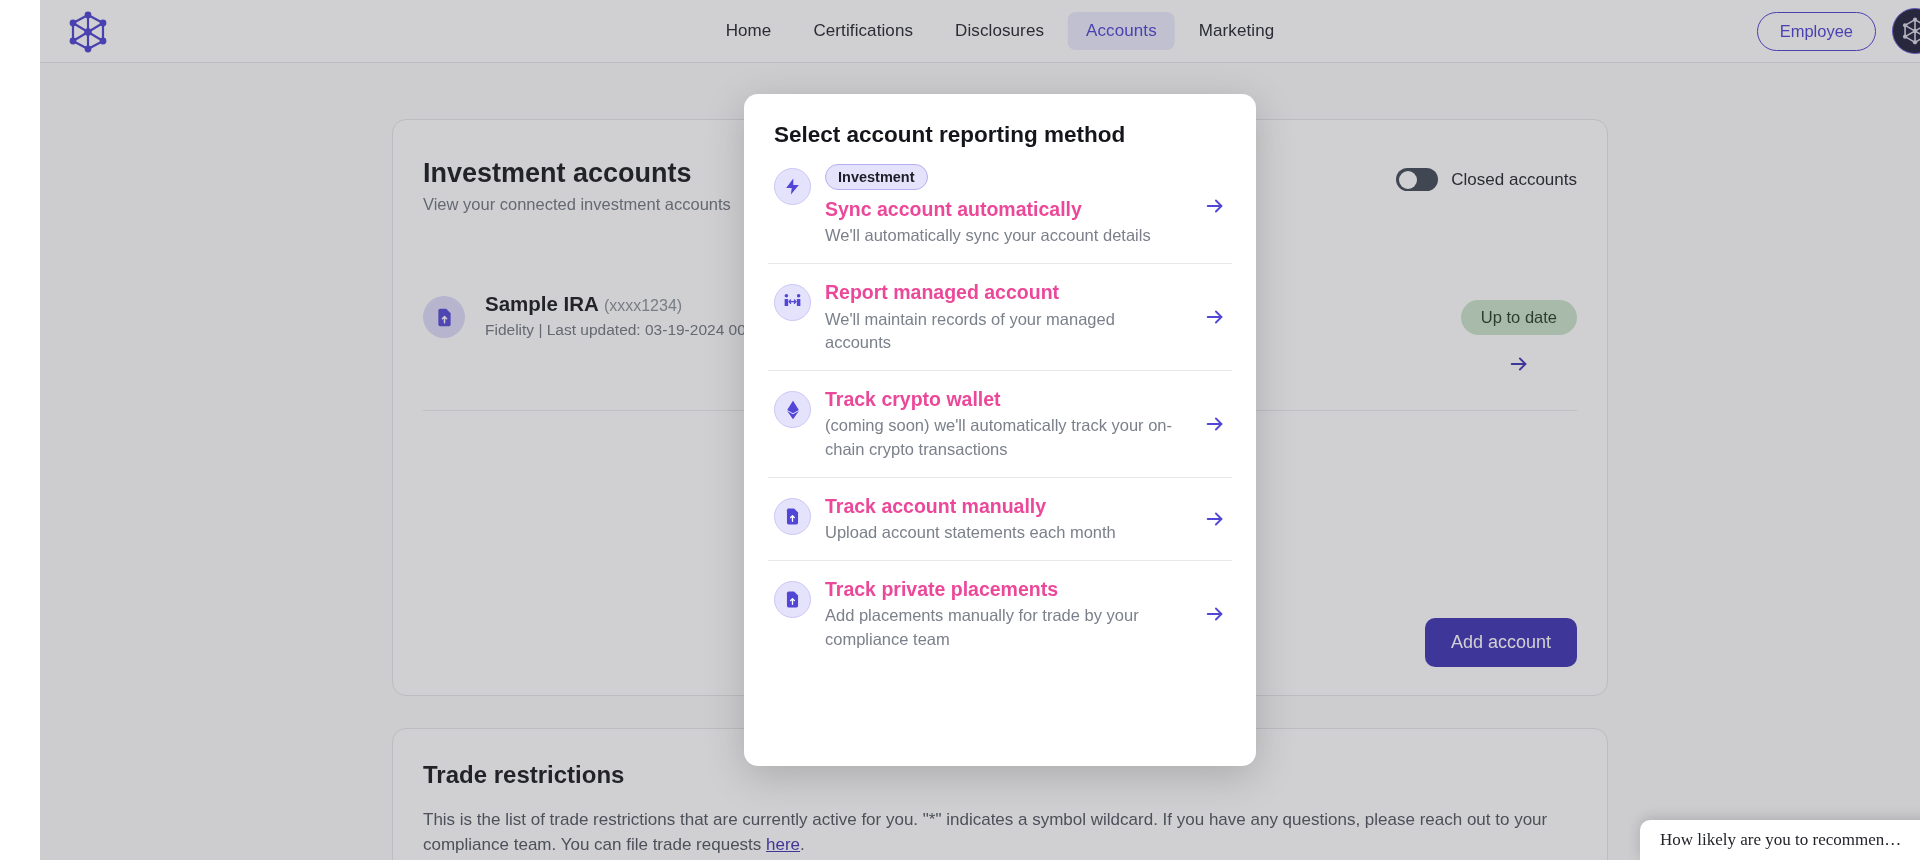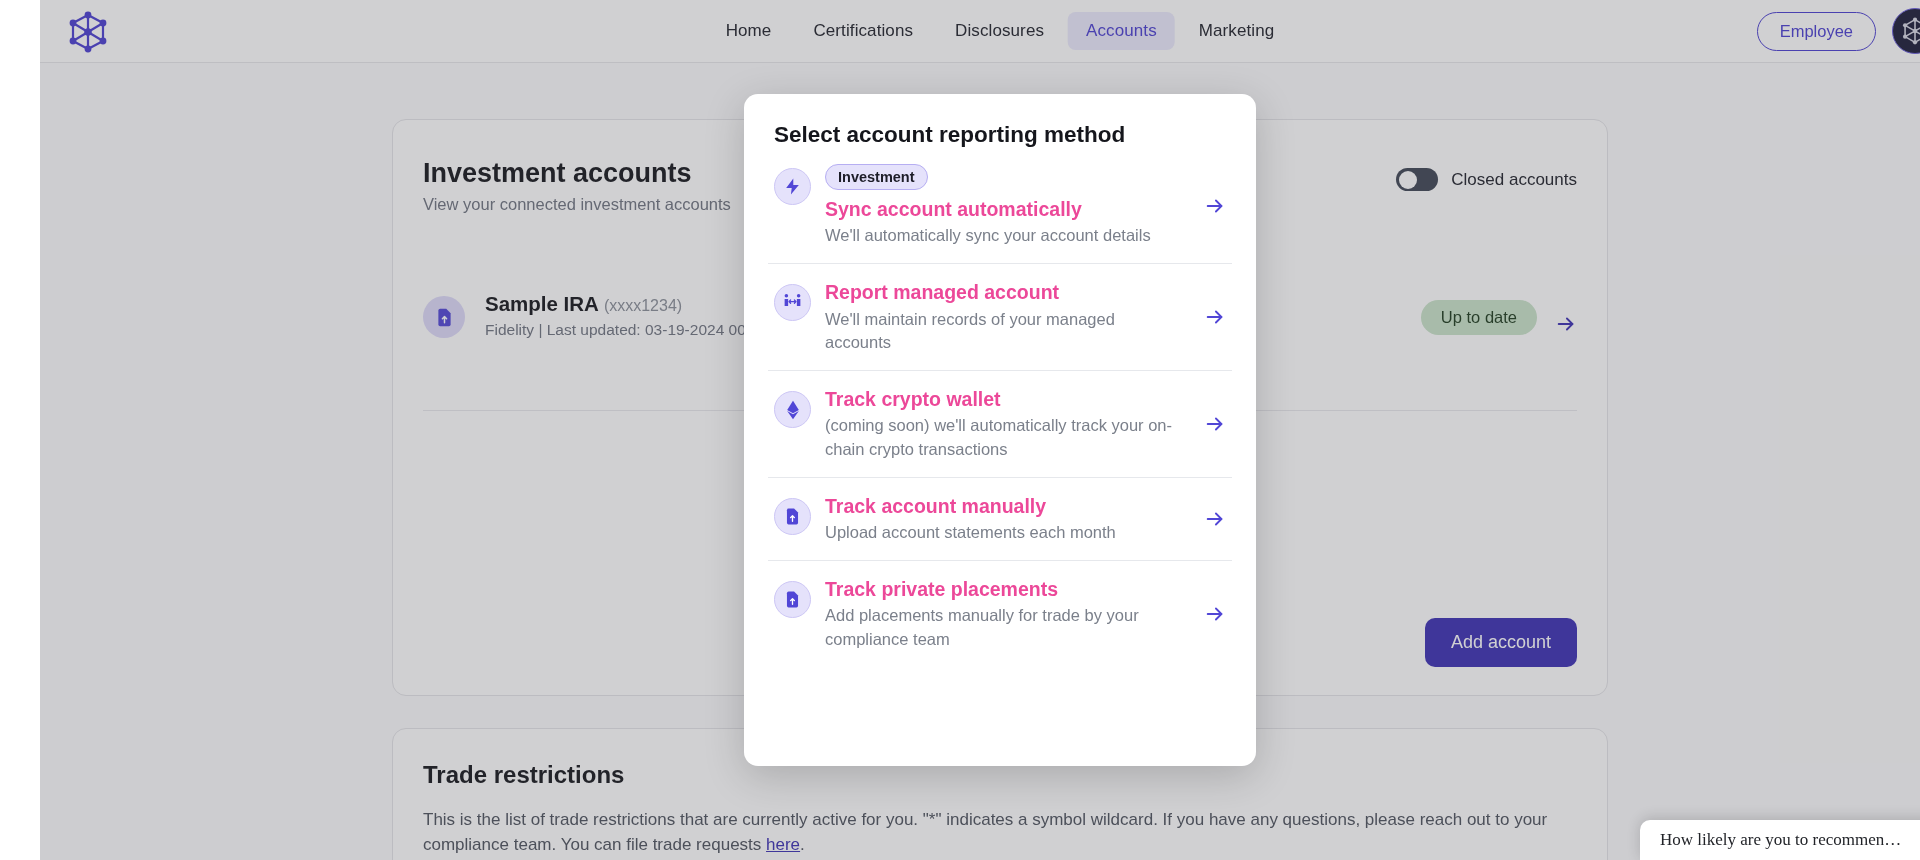--- a/index.html
+++ b/index.html
@@ -68,21 +68,21 @@
 
   .acct-row { position: absolute; left: 30px; top: 168px; right: 30px; height: 72px; }
   .acct-icon {
     position: absolute; left: 0; top: 8px; width: 42px; height: 42px; border-radius: 50%;
     background: #ddd9f9; display: flex; align-items: center; justify-content: center;
   }
   .acct-text { position: absolute; left: 62px; top: 4px; }
   .acct-name { font-size: 20.5px; font-weight: bold; color: #15161c; }
   .acct-mask { font-size: 16px; font-weight: normal; color: #8a8f99; }
   .acct-meta { font-size: 15.5px; color: #6f7480; margin-top: 5px; }
-  .acct-right { position: absolute; right: 0; top: 12px; display: flex; align-items: flex-end; gap: 18px; }
+  .acct-right { position: absolute; right: 0; top: 12px; display: flex; align-items: center; gap: 18px; flex-direction: column; }
   .status-badge {
     background: #c9e3c9; color: #1d3a1d; border-radius: 999px;
     padding: 8px 20px; font-size: 16.5px; white-space: nowrap;
   }
   .divider-h { position: absolute; left: 30px; right: 30px; top: 290px; height: 1px; background: #e8e8ec; }
 
   .add-btn {
     position: absolute; right: 30px; bottom: 28px;
     background: #3c30b4; color: #ffffff; border: none; border-radius: 10px;
     padding: 14px 26px; font-size: 18px; cursor: pointer;

